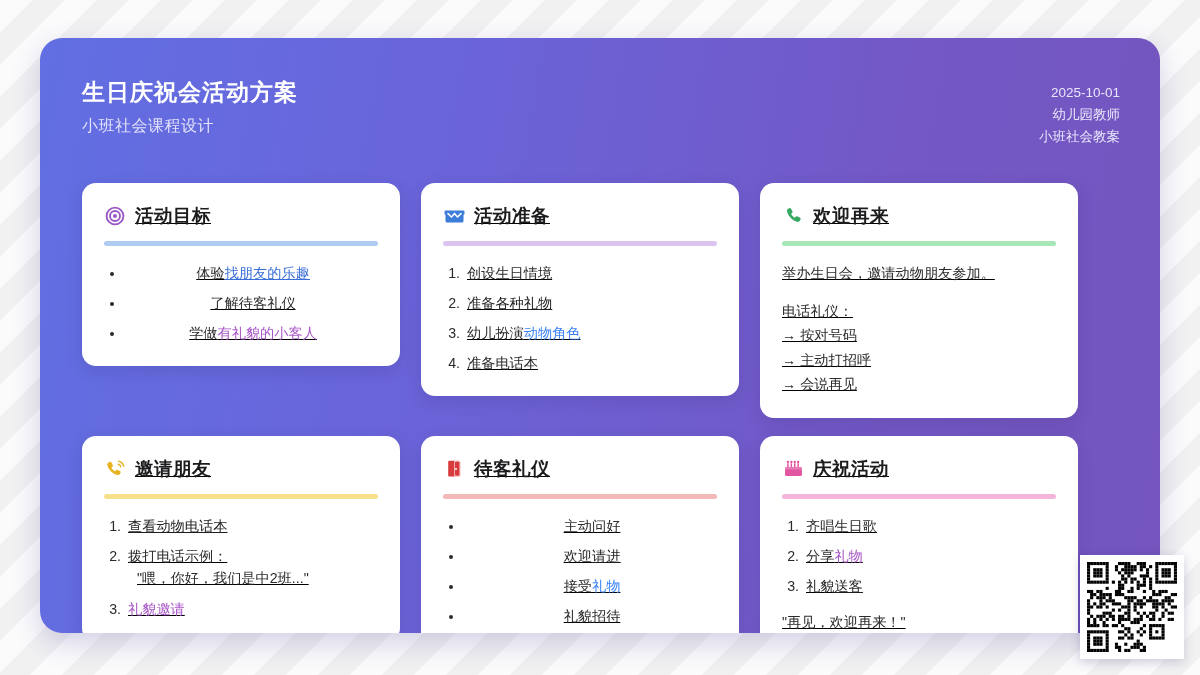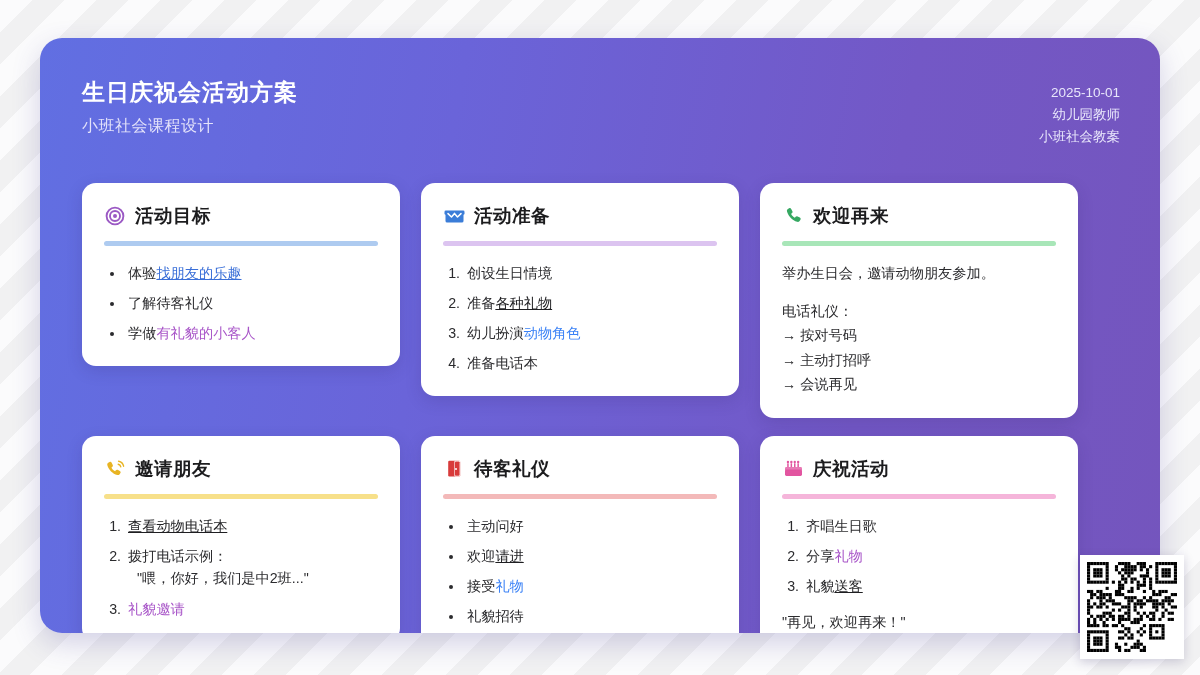--- a/index.html
+++ b/index.html
@@ -78,20 +78,21 @@
     column-gap: 21px;
     row-gap: 18px;
     align-items: start;
   }
 
   .card {
     background: #ffffff;
     border-radius: 14px;
     padding: 20px 22px 22px 22px;
     box-shadow: 0 5px 16px rgba(45,35,100,0.17);
+    text-decoration: underline;
   }
 
   .card-head {
     display: flex;
     align-items: center;
     gap: 9px;
   }
 
   .card-icon {
     width: 22px;
@@ -114,21 +115,21 @@
   .accent-bar {
     height: 5px;
     border-radius: 3px;
     margin-top: 13px;
     margin-bottom: 16px;
   }
 
   .card-body { font-size: 14.2px; color: #2b2b2e; }
 
   ul.card-list, ol.card-list { margin: 0; padding-left: 21px; }
-  ul.card-list { list-style: disc; }
+  ul.card-list { list-style: disc; text-align: center; }
   ol.card-list { list-style: decimal; }
   ul.card-list li, ol.card-list li {
     line-height: 1.55;
     margin-bottom: 8px;
     padding-left: 3px;
   }
   ul.card-list li:last-child, ol.card-list li:last-child { margin-bottom: 0; }
 
   .para { line-height: 1.6; margin-bottom: 14px; }
   .para:last-child { margin-bottom: 0; }

